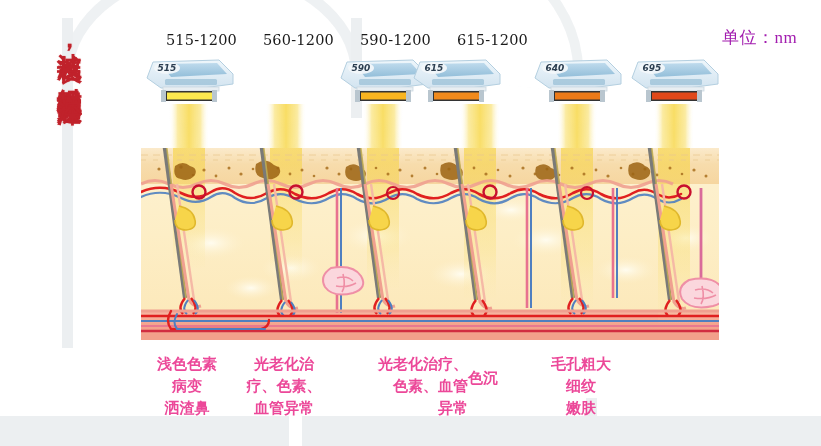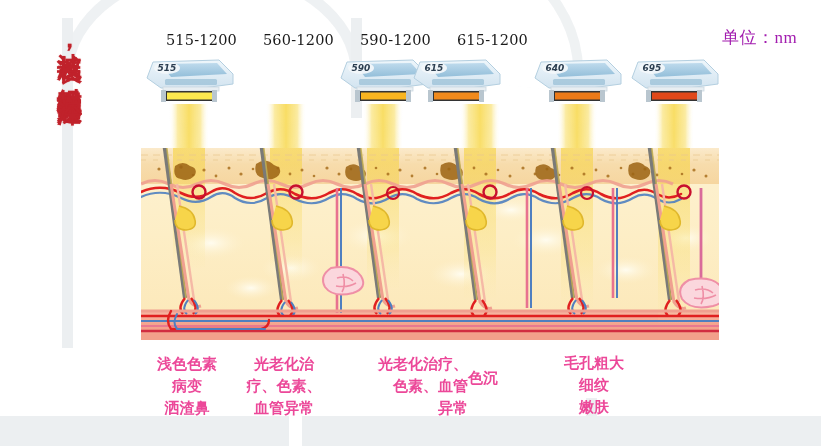--- a/index.html
+++ b/index.html
@@ -457,17 +457,17 @@
   <div class="cap" style="left:133px; top:354px; width:108px;">浅色色素
 病变
 洒渣鼻</div>
   <div class="cap" style="left:232px; top:354px; width:104px;">光老化治
 疗、色素、
 血管异常</div>
   <div class="cap" style="left:344px; top:354px; width:124px;text-align:right;">光老化治疗、
 色素、血管
 异常</div>
   <div class="cap" style="left:443px; top:368px; width:80px;">色沉</div>
-  <div class="cap" style="left:544px; top:354px; width:100px;font-family:Liberation Mono, monospace;">毛孔粗大
+  <div class="cap" style="left:531px; top:354px; width:100px;">毛孔粗大
 细纹
 嫩肤</div>
 
 </div>
 
 </body></html>

